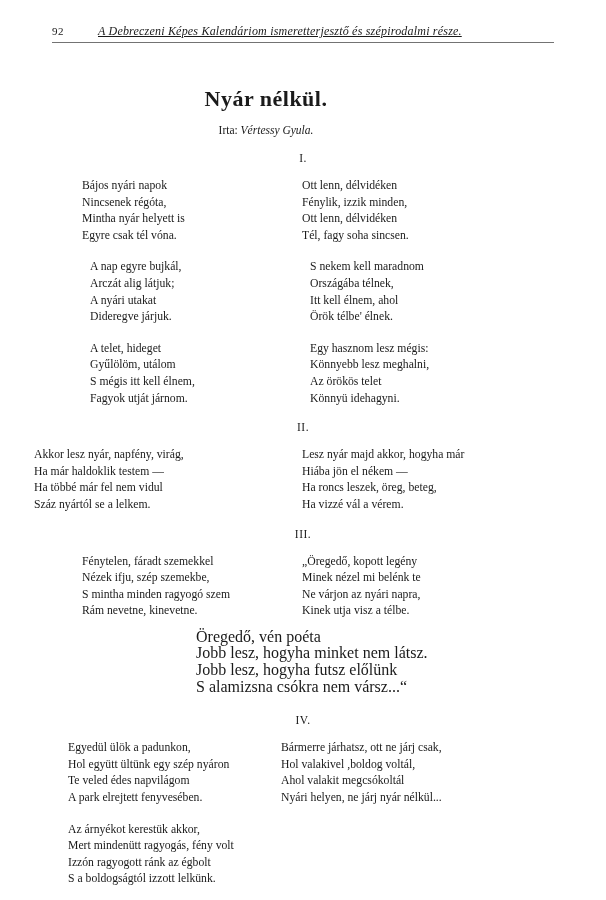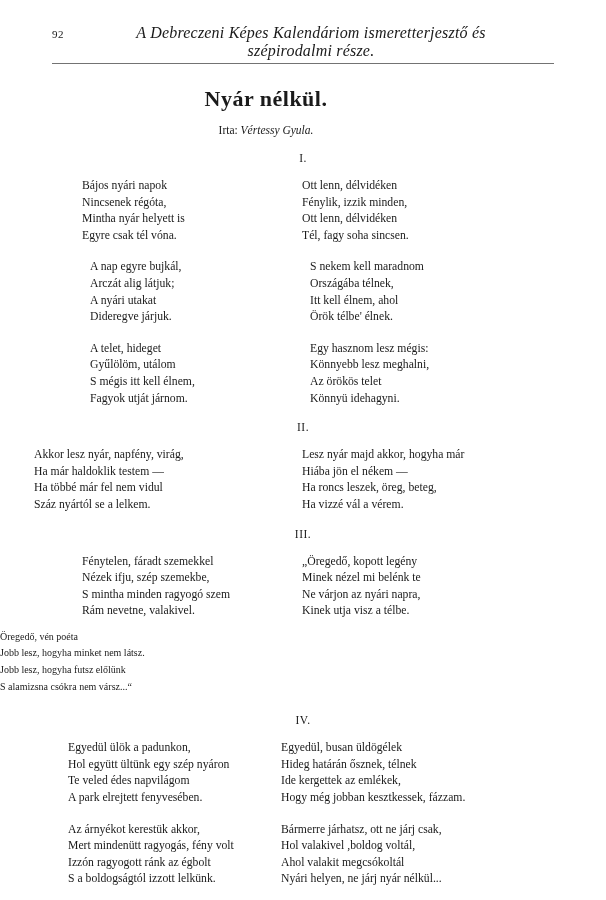--- a/index.html
+++ b/index.html
@@ -33,25 +33,25 @@
     padding-bottom: 3px;
   }
   .folio {
     font-size: 11px;
     font-family: "Liberation Serif", serif;
     letter-spacing: 0.5px;
     width: 46px;
   }
   .head-title {
     flex: 1;
-    text-align: center;
-    font-size: 16px;
+    font-size: 12px;
     font-style: italic;
     letter-spacing: 0.2px;
     padding-right: 30px;
+    text-decoration: underline;
   }
   .title {
     position: absolute;
     top: 86px;
     left: 0;
     width: 532px;
     text-align: center;
     font-size: 22px;
     font-weight: bold;
     letter-spacing: 0.5px;
@@ -107,21 +107,22 @@
   .sec1 .stanza-indent { padding-left: 8px; }
 
   
   .sec2 .col-left { padding-left: 55px; }
   .sec2 .col-right { padding-left: 34px; }
 
   
   .sec3 .col-left { padding-left: 82px; }
   .sec3 .col-right { padding-left: 55px; }
   .sec3-center {
-    font-size: 10px;
+    padding-left: 196px;
+    font-size: 16px;
     line-height: 16.6px;
     white-space: pre-line;
   }
 
   
   .sec4 .col-left { padding-left: 68px; }
   .sec4 .col-right { padding-left: 34px; }
 
   .gap-sm { height: 9px; }
   .gap-md { height: 14px; }
@@ -205,21 +206,21 @@
     <div class="gap-md"></div>
 
     <div class="section sec3">
       <div class="sect-num">III.</div>
       <div class="gap-md"></div>
       <div class="cols">
         <div class="col col-left">
           <p class="stanza">Fénytelen, fáradt szemekkel
 Nézek ifju, szép szemekbe,
 S mintha minden ragyogó szem
-Rám nevetne, valakivel.</p>
+Rám nevetne, kinevetne.</p>
         </div>
         <div class="col col-right">
           <p class="stanza">„Öregedő, kopott legény
 Minek nézel mi belénk te
 Ne várjon az nyári napra,
 Kinek utja visz a télbe.</p>
         </div>
       </div>
       <div class="gap-sm"></div>
       <div class="sec3-center">Öregedő, vén poéta
@@ -238,24 +239,20 @@
           <p class="stanza">Egyedül ülök a padunkon,
 Hol együtt ültünk egy szép nyáron
 Te veled édes napvilágom
 A park elrejtett fenyvesében.</p>
           <p class="stanza">Az árnyékot kerestük akkor,
 Mert mindenütt ragyogás, fény volt
 Izzón ragyogott ránk az égbolt
 S a boldogságtól izzott lelkünk.</p>
         </div>
         <div class="col col-right">
-          <p class="stanza">Egyedül, busan üldögélek
-Hideg határán ősznek, télnek
-Ide kergettek az emlékek,
-Hogy még jobban kesztkessek, fázzam.</p>
           <p class="stanza">Bármerre járhatsz, ott ne járj csak,
 Hol valakivel ,boldog voltál,
 Ahol valakit megcsókoltál
 Nyári helyen, ne járj nyár nélkül...</p>
         </div>
       </div>
     </div>
 
   </div>
 </div>

